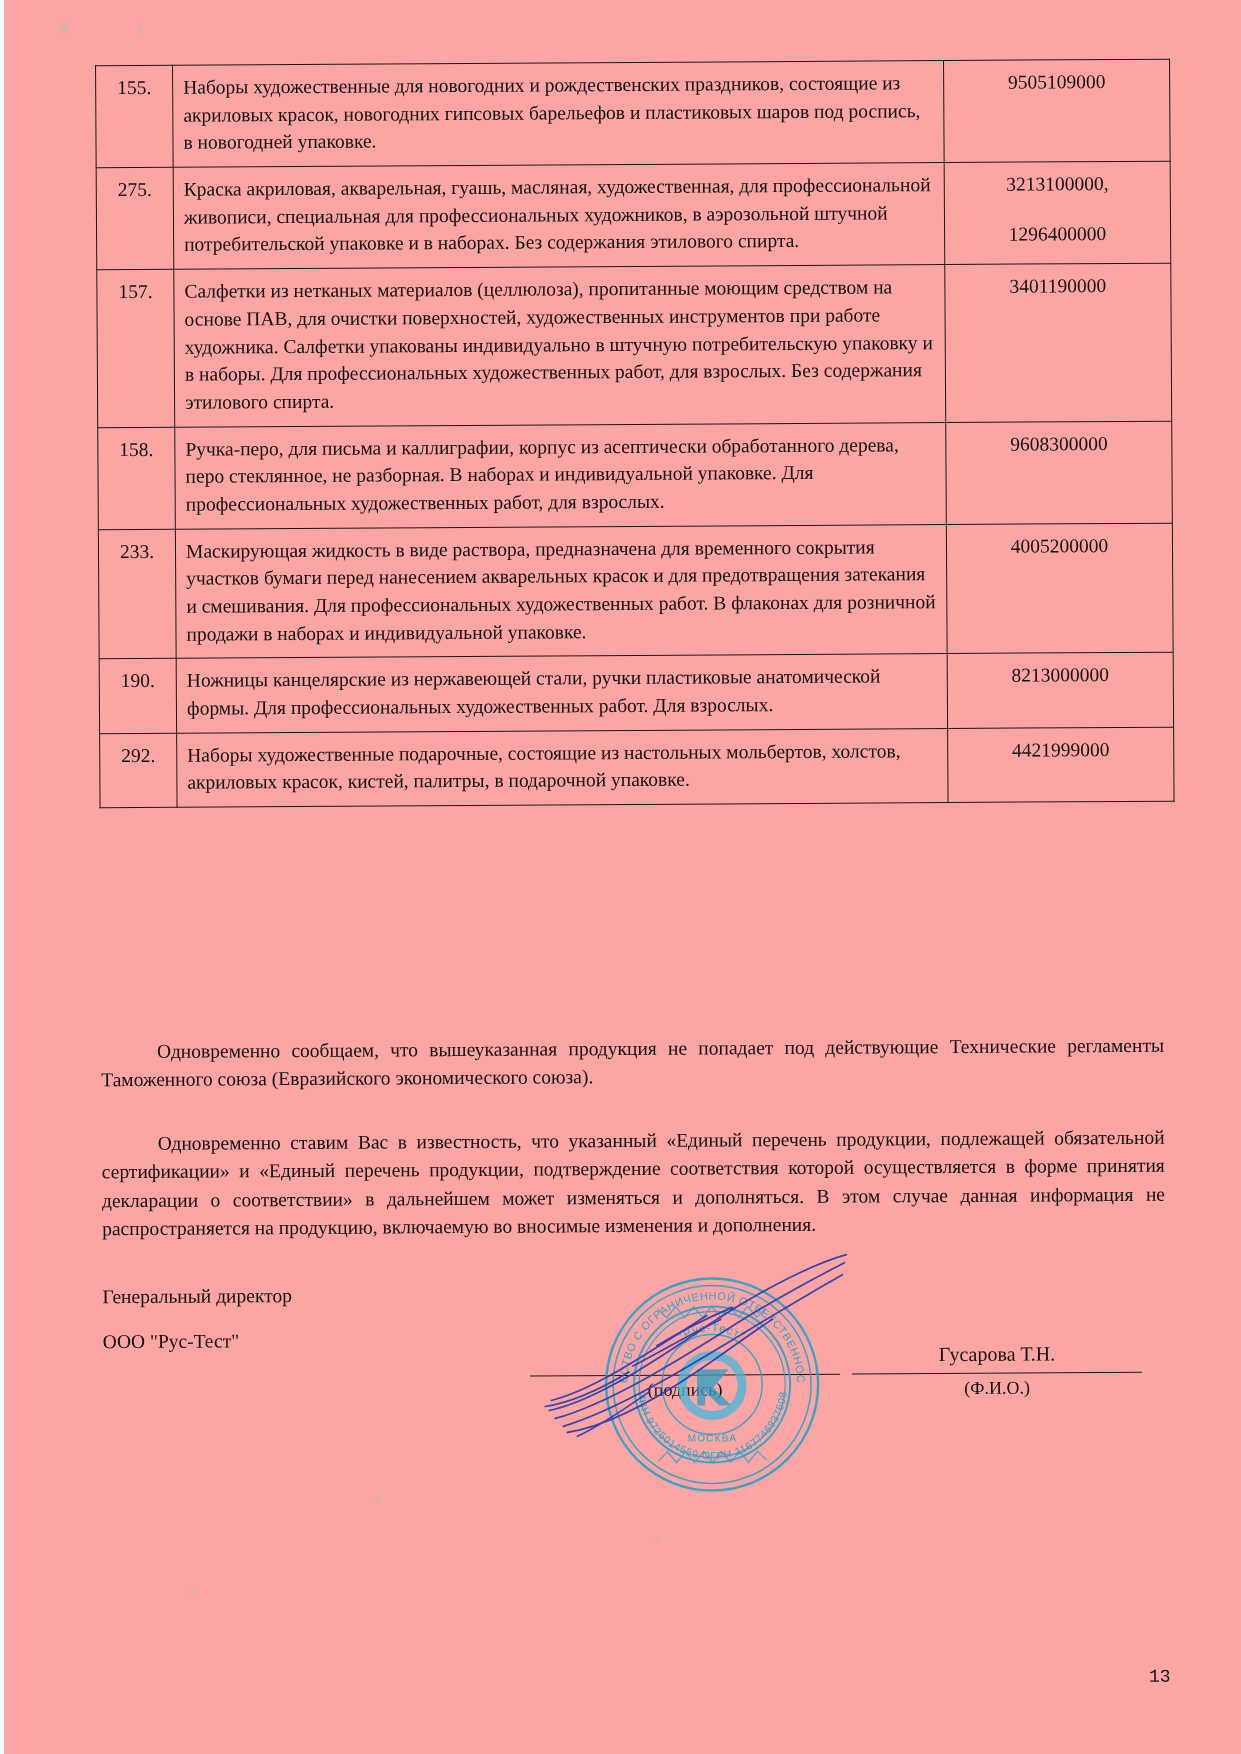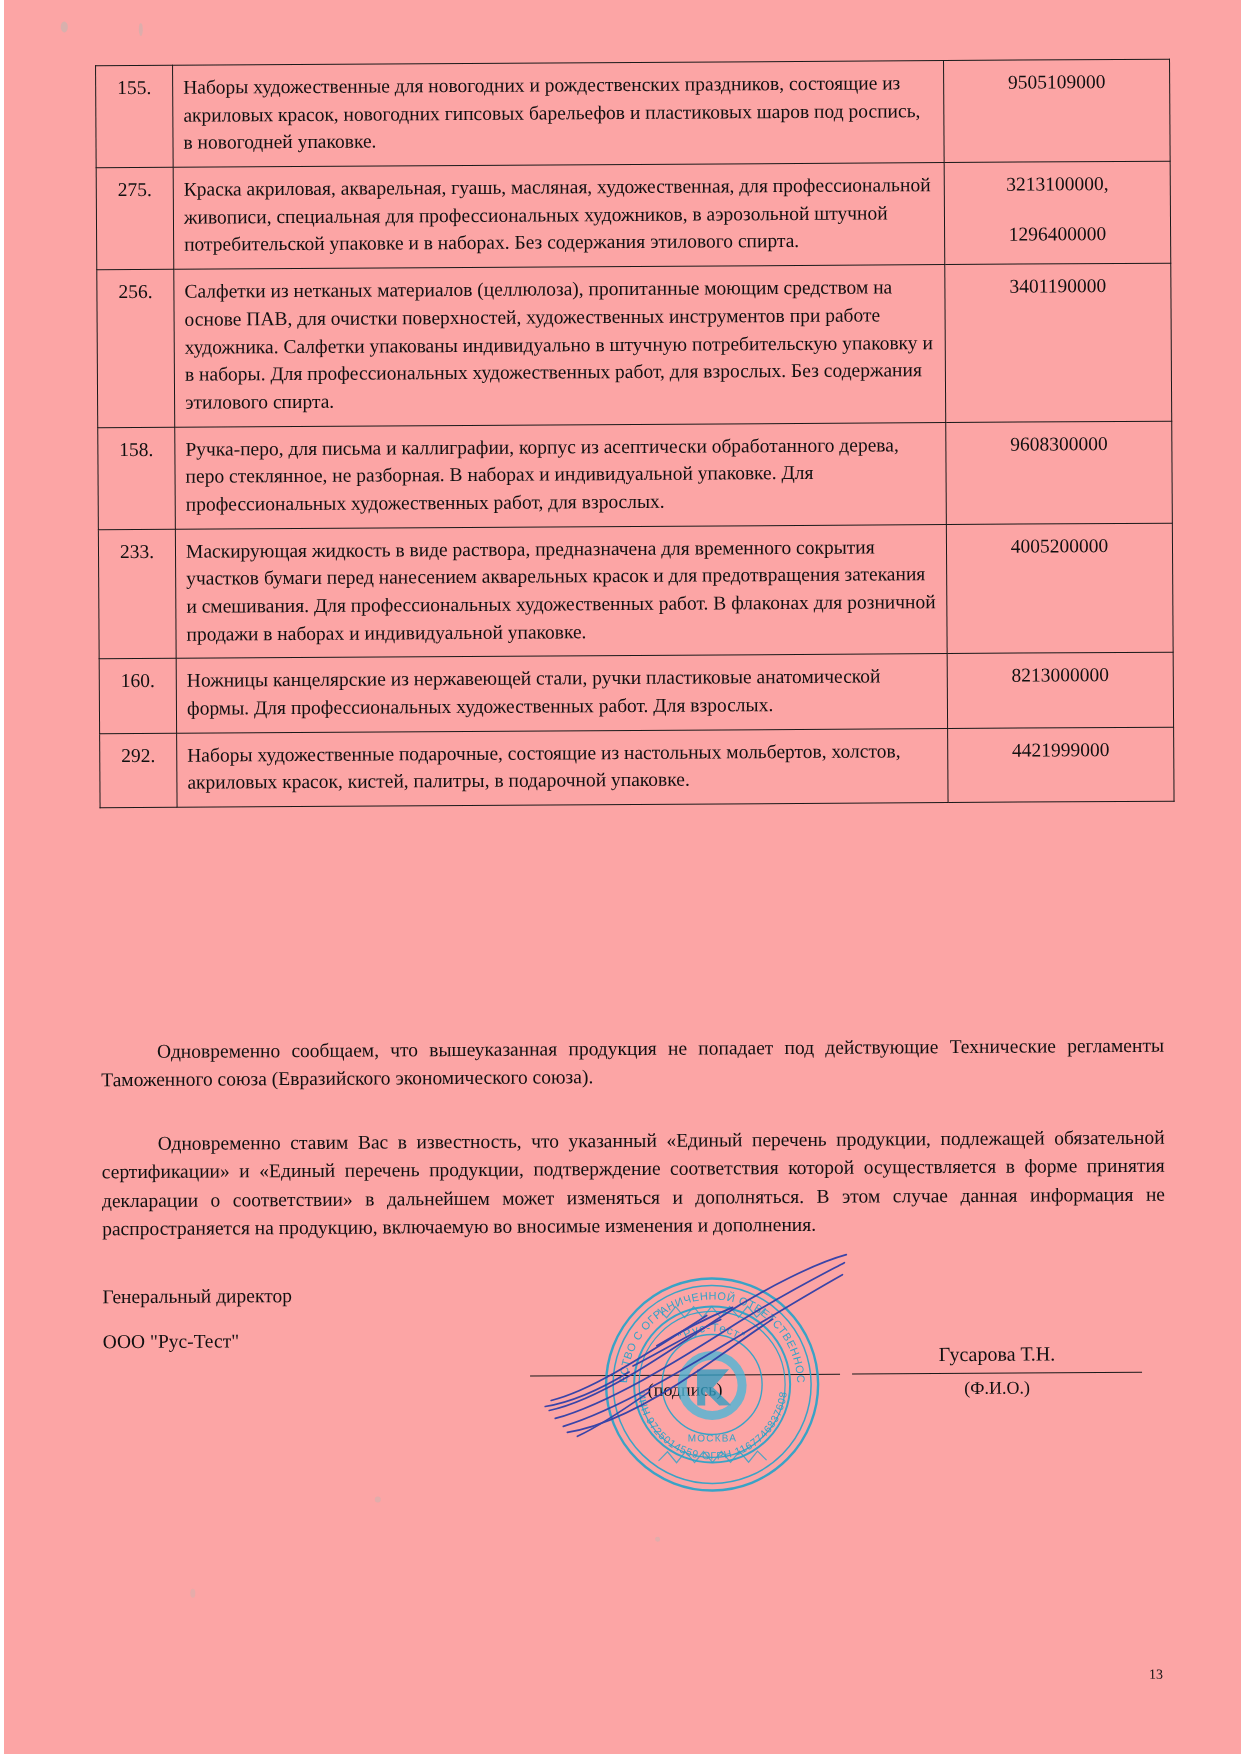--- a/index.html
+++ b/index.html
@@ -129,21 +129,22 @@
     top: 1345px;
     width: 290px;
     text-align: center;
     font-size: 20px;
   }
 
   .page-number {
     position: absolute;
     left: 1140px;
     top: 1670px;
-    font-size: 14px;
+    font-size: 18px;
+    font-family: Liberation Mono, monospace;
   }
 
   
   .stamp {
     position: absolute;
     left: 594px;
     top: 1274px;
     width: 222px;
     height: 222px;
     pointer-events: none;
@@ -181,36 +182,36 @@
         </tr>
         <tr>
           <td class="num">275.</td>
           <td class="desc">Краска акриловая, акварельная, гуашь, масляная, художественная, для профессиональной живописи, специальная для профессиональных художников, в аэрозольной штучной потребительской упаковке и в наборах. Без содержания этилового спирта.</td>
           <td class="code">
             <span>3213100000,</span>
             <span class="line2">1296400000</span>
           </td>
         </tr>
         <tr>
-          <td class="num">256.</td>
+          <td class="num">157.</td>
           <td class="desc">Салфетки из нетканых материалов (целлюлоза), пропитанные моющим средством на основе ПАВ, для очистки поверхностей, художественных инструментов при работе художника. Салфетки упакованы индивидуально в штучную потребительскую упаковку и в наборы. Для профессиональных художественных работ, для взрослых. Без содержания этилового спирта.</td>
           <td class="code">3401190000</td>
         </tr>
         <tr>
           <td class="num">158.</td>
           <td class="desc">Ручка-перо, для письма и каллиграфии, корпус из асептически обработанного дерева, перо стеклянное, не разборная. В наборах и индивидуальной упаковке. Для профессиональных художественных работ, для взрослых.</td>
           <td class="code">9608300000</td>
         </tr>
         <tr>
           <td class="num">233.</td>
           <td class="desc">Маскирующая жидкость в виде раствора, предназначена для временного сокрытия участков бумаги перед нанесением акварельных красок и для предотвращения затекания и смешивания. Для профессиональных художественных работ. В флаконах для розничной продажи в наборах и индивидуальной упаковке.</td>
           <td class="code">4005200000</td>
         </tr>
         <tr>
-          <td class="num">160.</td>
+          <td class="num">190.</td>
           <td class="desc">Ножницы канцелярские из нержавеющей стали, ручки пластиковые анатомической формы. Для профессиональных художественных работ. Для взрослых.</td>
           <td class="code">8213000000</td>
         </tr>
         <tr>
           <td class="num">292.</td>
           <td class="desc">Наборы художественные подарочные, состоящие из настольных мольбертов, холстов, акриловых красок, кистей, палитры, в подарочной упаковке.</td>
           <td class="code">4421999000</td>
         </tr>
       </tbody>
     </table>

